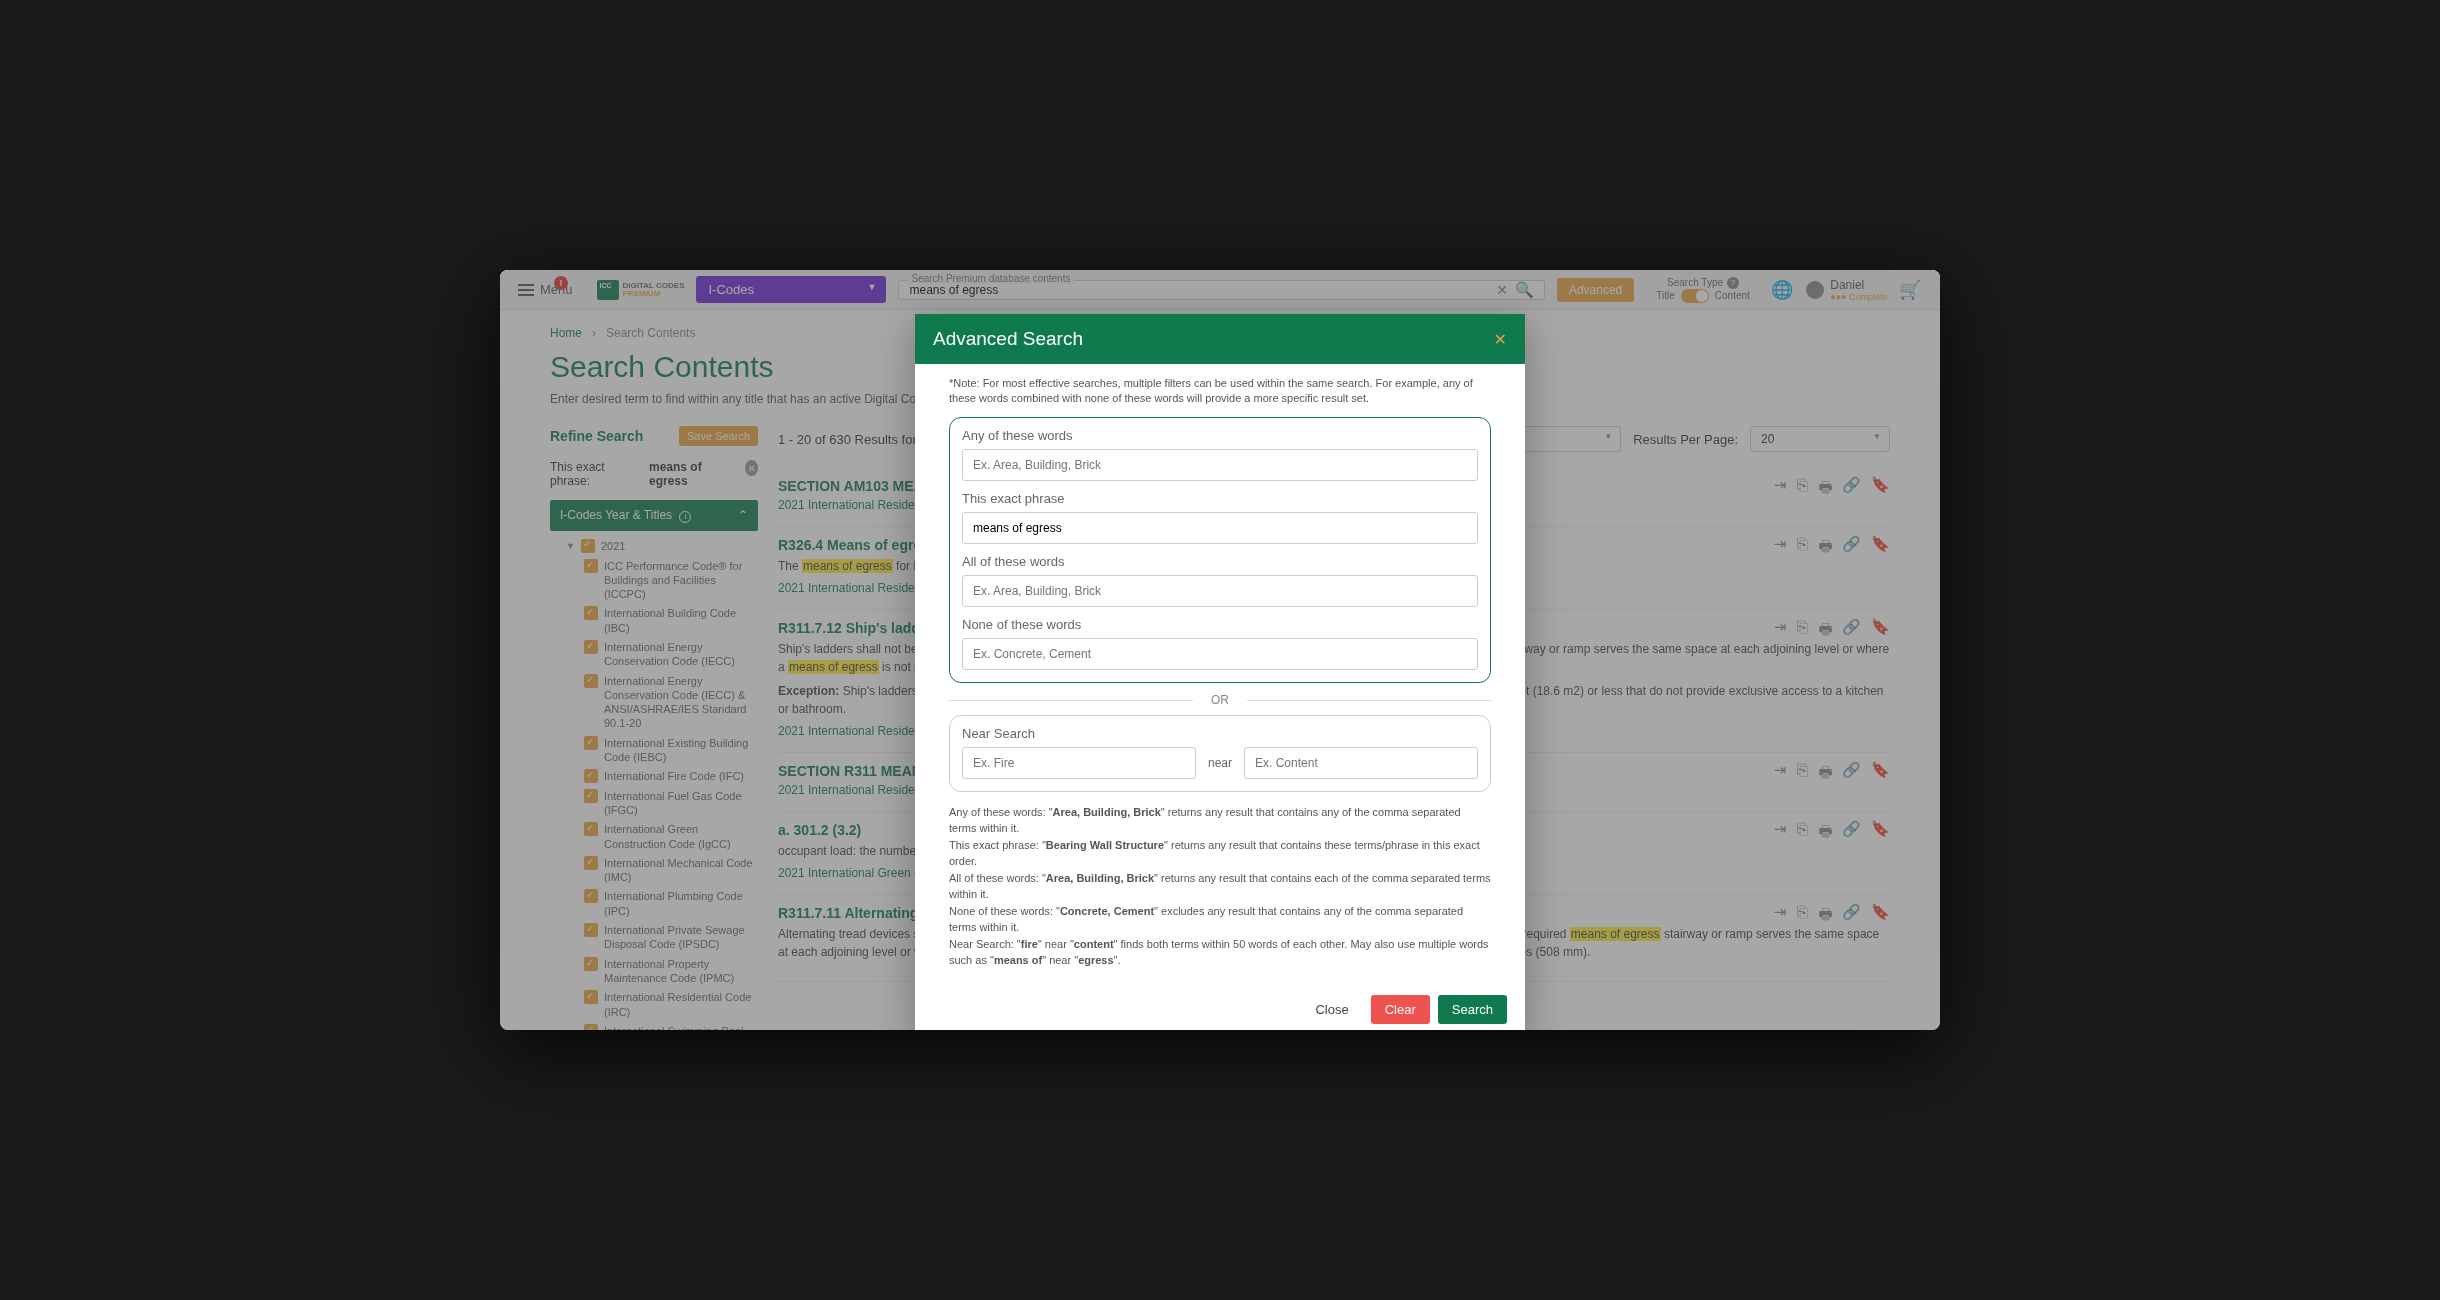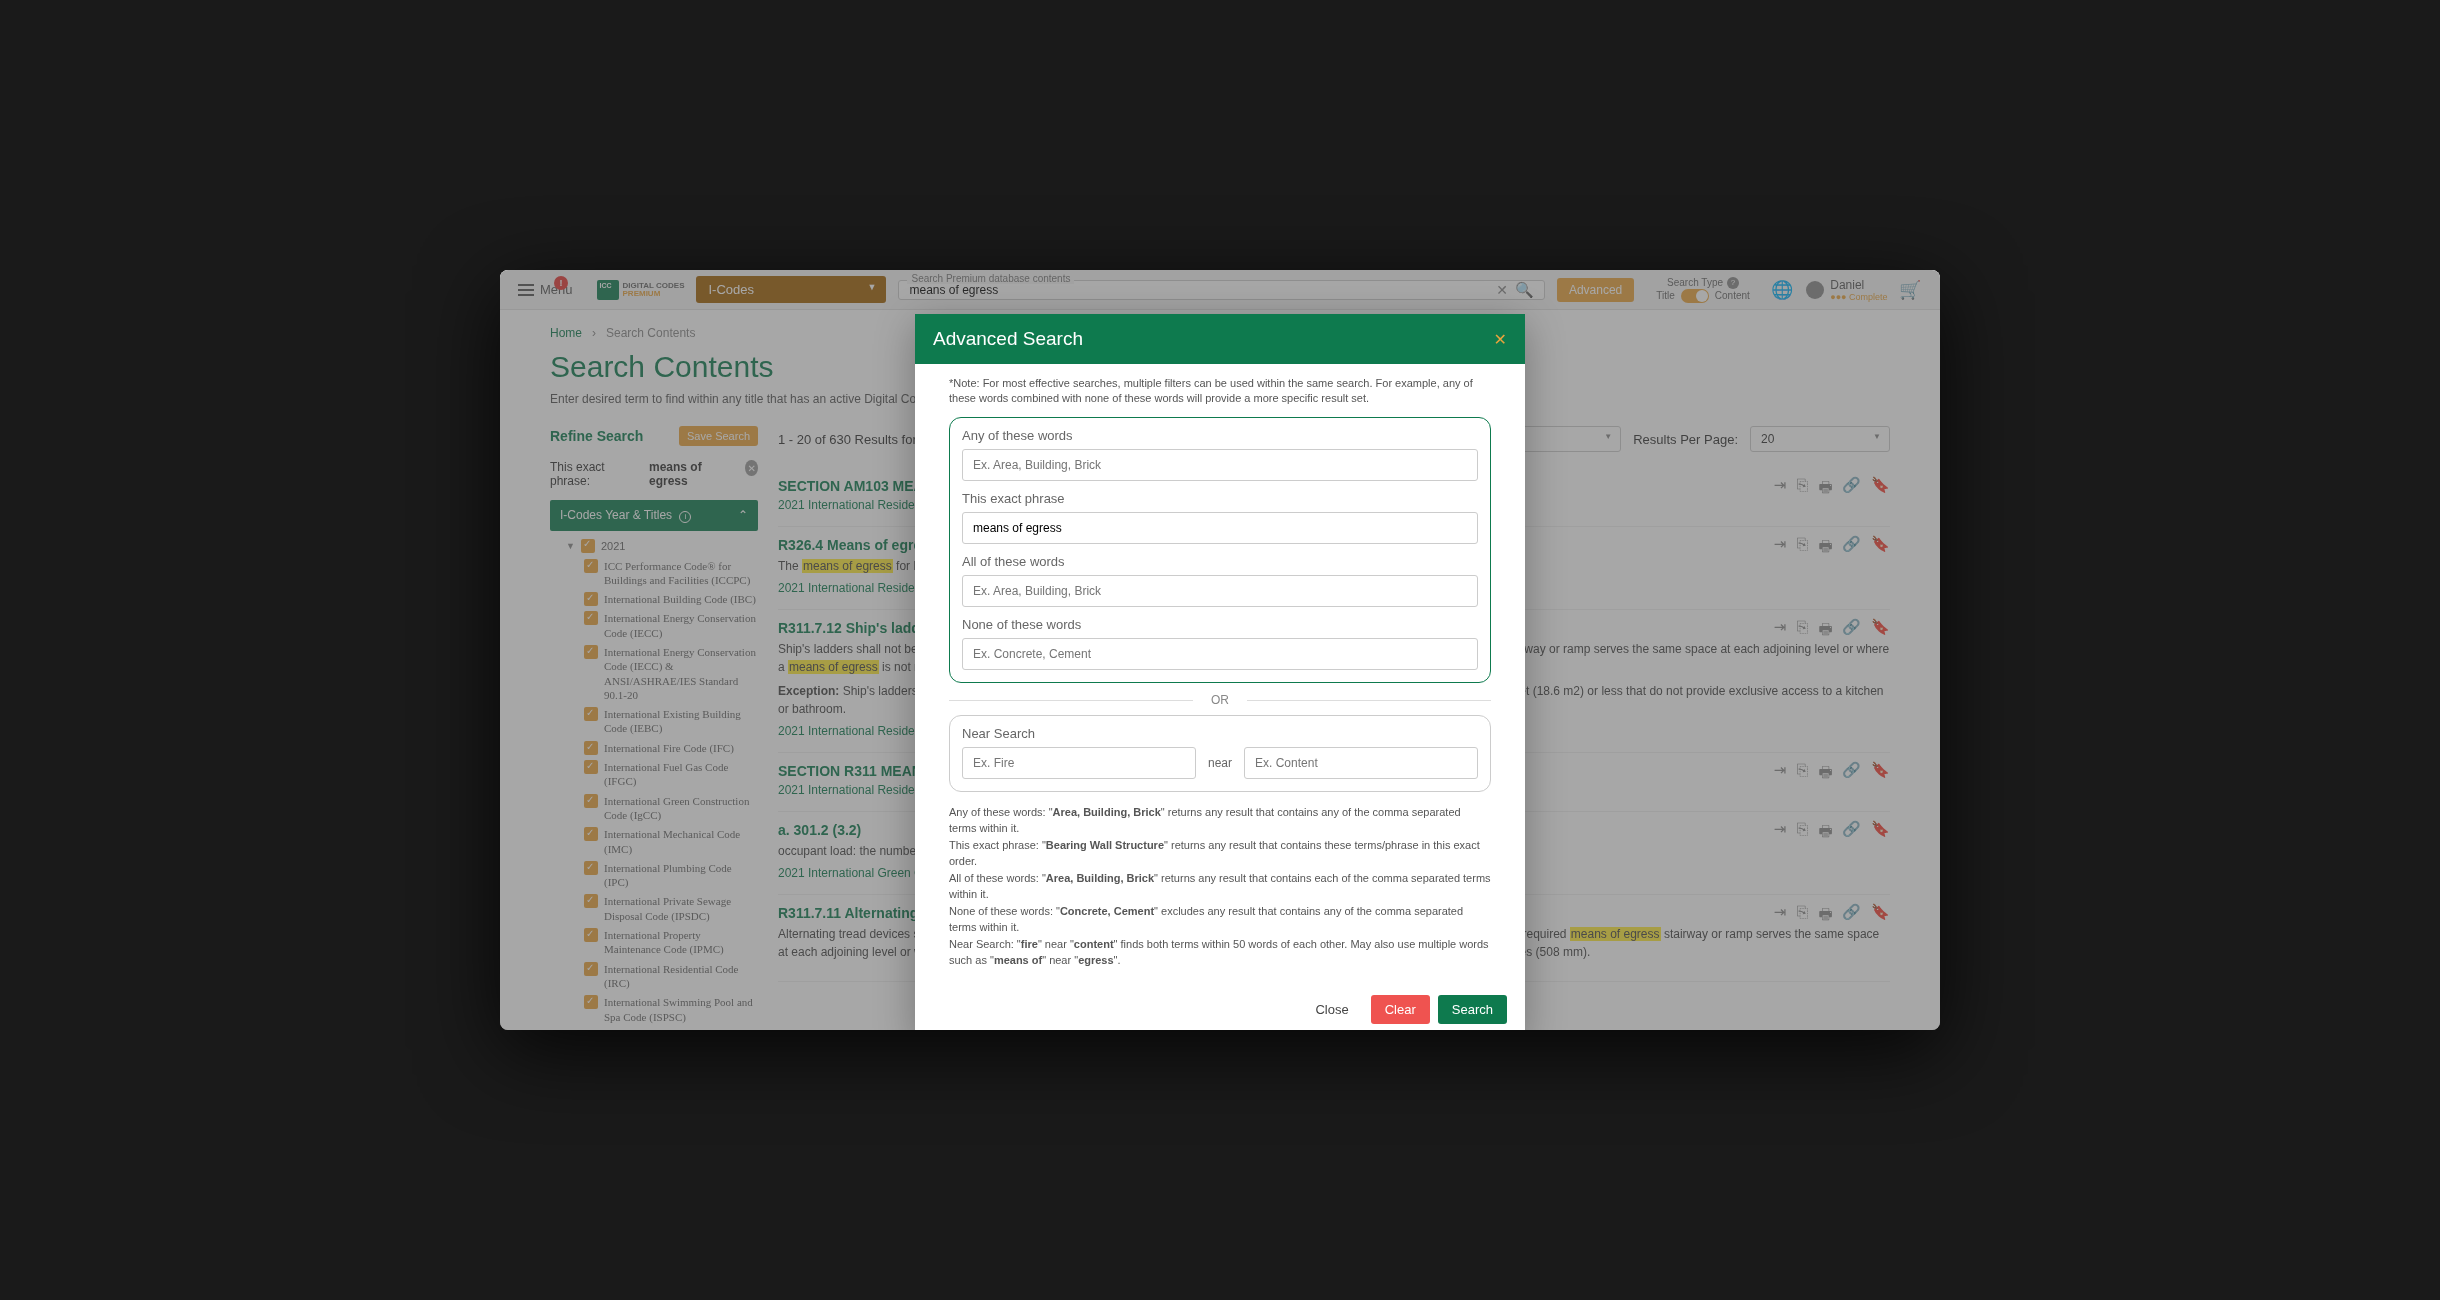--- a/index.html
+++ b/index.html
@@ -7,21 +7,21 @@
 .frame { width: 1440px; height: 760px; background: #fff; border-radius: 8px; overflow: hidden; position: relative; box-shadow: 0 20px 80px rgba(0,0,0,0.8); }
 .topbar { height: 40px; background: #f5f5f5; display: flex; align-items: center; padding: 0 18px; gap: 12px; border-bottom: 1px solid #e0e0e0; }
 .badge-dot { position: absolute; width: 14px; height: 14px; border-radius: 50%; background: #e53935; color: #fff; font-size: 9px; display: flex; align-items: center; justify-content: center; top: 6px; left: 54px; font-weight: bold; z-index: 2; }
 .menu-btn { display: flex; align-items: center; gap: 6px; color: #555; cursor: pointer; font-size: 13px; }
 .hamburger { display: inline-flex; flex-direction: column; gap: 3px; }
 .hamburger span { width: 16px; height: 2px; background: #555; }
 .logo { display: flex; align-items: center; gap: 4px; margin-left: 12px; }
 .logo-mark { width: 22px; height: 20px; background: #0e7a4e; border-radius: 2px; position: relative; }
 .logo-mark::after { content: 'ICC'; position: absolute; top: 2px; left: 3px; color: #fff; font-size: 7px; font-weight: bold; }
 .logo-text { font-size: 8px; color: #e8a33d; font-weight: bold; line-height: 1; }
-.dropdown-sel { background: #a16207; color: #fff; padding: 6px 30px 6px 12px; border-radius: 3px; font-size: 13px; position: relative; min-width: 190px; }
+.dropdown-sel { background: #6d28d9; color: #fff; padding: 6px 30px 6px 12px; border-radius: 3px; font-size: 13px; position: relative; min-width: 190px; }
 .dropdown-sel::after { content: '▼'; position: absolute; right: 10px; font-size: 9px; }
 .search-wrap { flex: 1; position: relative; background: #fff; border: 1px solid #ccc; border-radius: 3px; height: 20px; display: flex; align-items: center; padding: 0 60px 0 10px; }
 .search-wrap label { position: absolute; top: -8px; left: 8px; background: #f5f5f5; padding: 0 4px; font-size: 10px; color: #777; }
 .search-wrap input { border: none; outline: none; width: 100%; font-size: 12px; }
 .search-wrap .clear-x { position: absolute; right: 36px; color: #888; cursor: pointer; font-size: 14px; }
 .search-wrap .mag { position: absolute; right: 10px; color: #e8a33d; font-size: 15px; cursor: pointer; }
 .adv-btn { background: #e8a33d; color: #fff; padding: 5px 12px; border-radius: 3px; font-size: 12px; cursor: pointer; }
 .searchtype { display: flex; flex-direction: column; align-items: center; font-size: 10px; color: #666; margin: 0 10px; }
 .searchtype .row1 { display: flex; align-items: center; gap: 4px; }
 .searchtype .row2 { display: flex; align-items: center; gap: 6px; }
@@ -42,21 +42,21 @@
 .refine-head { display: flex; justify-content: space-between; align-items: center; margin-bottom: 14px; }
 .refine-head h3 { color: #0e7a4e; font-size: 14px; }
 .save-search { background: #e8a33d; color: #fff; padding: 4px 8px; border-radius: 3px; font-size: 11px; }
 .filter-chip { font-size: 12px; margin-bottom: 12px; display: flex; align-items: flex-start; gap: 22px; }
 .filter-chip b { font-weight: bold; }
 .chip-x { width: 16px; height: 16px; border-radius: 50%; background: #999; color: #fff; display: inline-flex; align-items: center; justify-content: center; font-size: 10px; cursor: pointer; }
 .accordion { background: #0e7a4e; color: #fff; padding: 8px 10px; font-size: 12px; display: flex; justify-content: space-between; align-items: center; border-radius: 2px; }
 .accordion .info-i { width: 12px; height: 12px; border-radius: 50%; border: 1px solid #fff; display: inline-flex; align-items: center; justify-content: center; font-size: 8px; margin-left: 4px; }
 .tree { padding: 8px 0 0 16px; font-size: 11px; color: #666; }
 .tree-year { display: flex; align-items: center; gap: 6px; margin-bottom: 6px; }
-.tree-child { display: flex; align-items: flex-start; gap: 6px; margin-bottom: 5px; padding-left: 18px; line-height: 1.3; font-family: Liberation Serif, serif; }
+.tree-child { display: flex; align-items: flex-start; gap: 6px; margin-bottom: 5px; padding-left: 18px; line-height: 1.3; }
 .cb { width: 14px; height: 14px; background: #e8a33d; border-radius: 2px; flex-shrink: 0; position: relative; }
 .cb::after { content: '✓'; color: #fff; font-size: 10px; position: absolute; top: -1px; left: 2px; }
 .caret { font-size: 9px; color: #888; }
 .main { flex: 1; }
 .results-bar { display: flex; justify-content: space-between; align-items: center; margin-bottom: 16px; font-size: 13px; }
 .results-count { color: #333; }
 .rb-right { display: flex; gap: 12px; align-items: center; }
 .sel-box { border: 1px solid #ccc; padding: 5px 24px 5px 10px; border-radius: 3px; font-size: 12px; position: relative; min-width: 140px; }
 .sel-box::after { content: '▼'; position: absolute; right: 8px; font-size: 8px; color: #888; }
 .result { border-bottom: 1px solid #eee; padding: 10px 0 14px; position: relative; }

